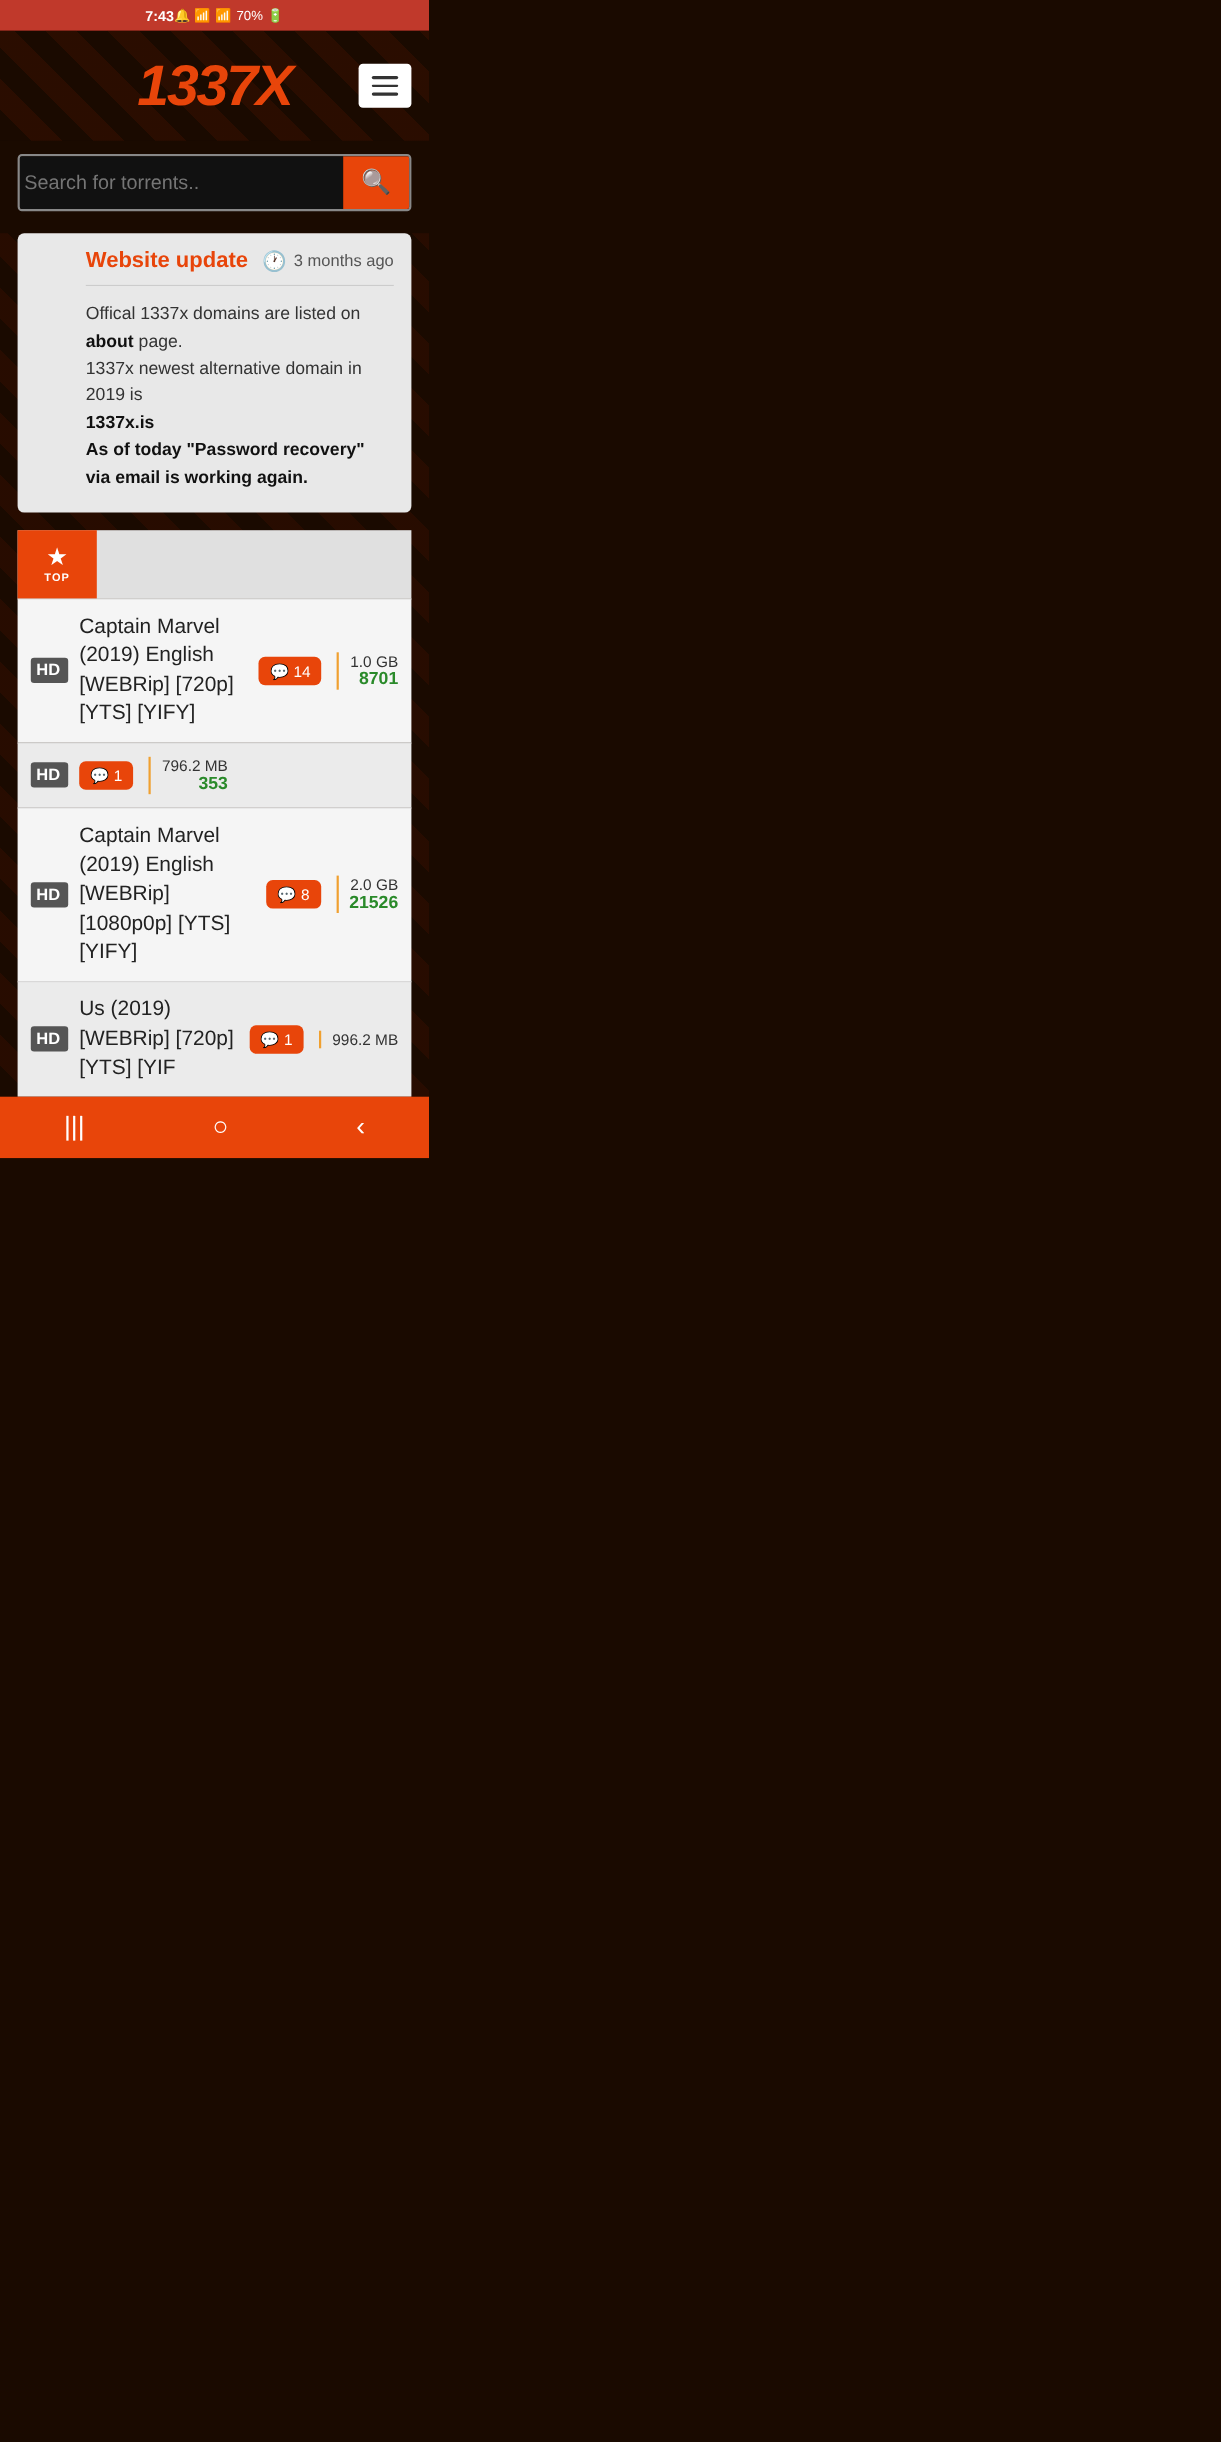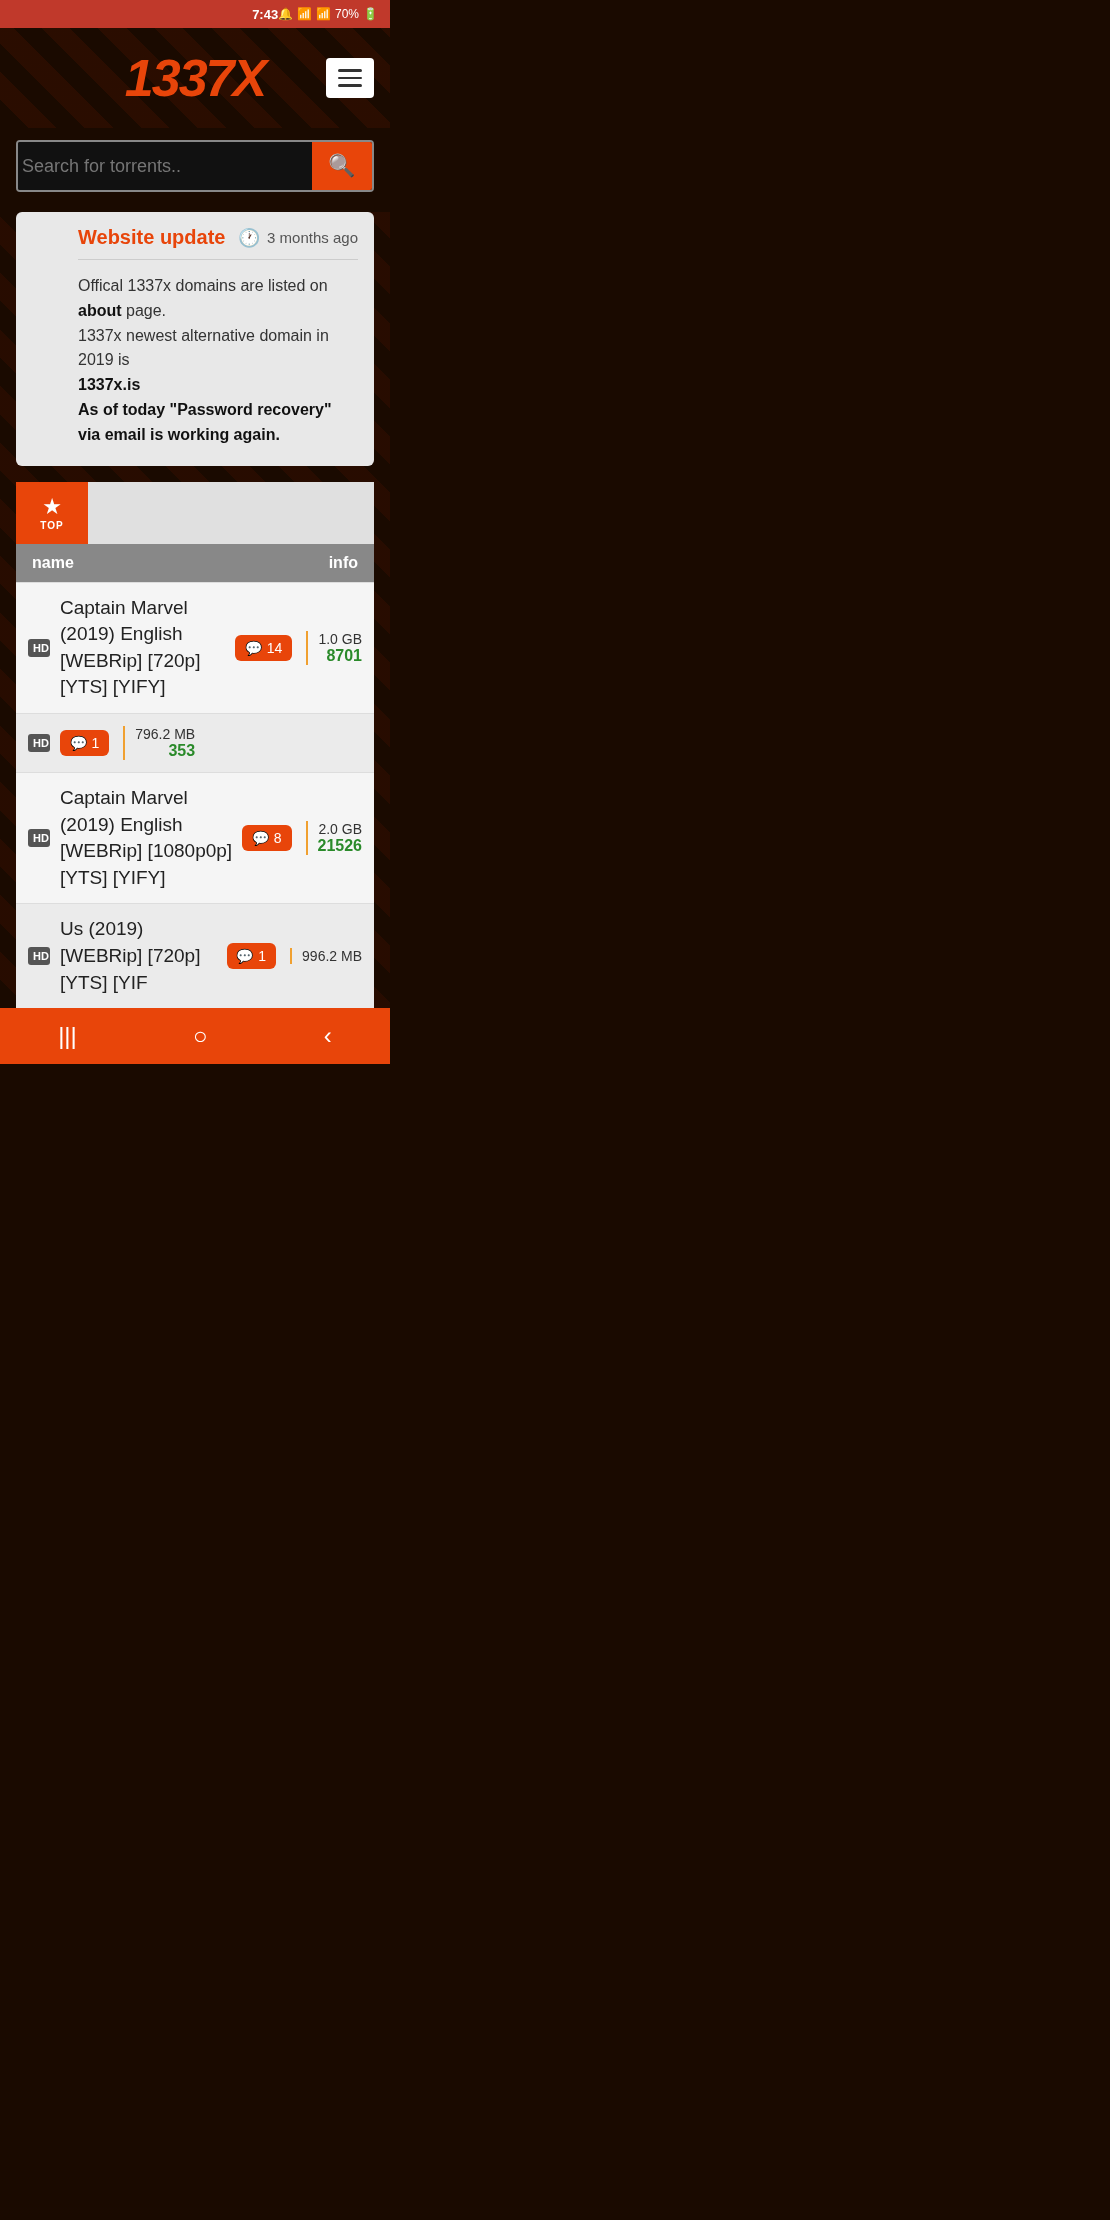--- a/index.html
+++ b/index.html
@@ -11,21 +11,21 @@
       background: #1a0a00;
       font-family: Arial, sans-serif;
       overflow-x: hidden;
       position: relative;
     }
 
     
     .status-bar {
       background: #c0392b;
       display: flex;
-      justify-content: flex-end;
+      justify-content: center;
       align-items: center;
       padding: 4px 12px;
       height: 28px;
     }
     .status-time {
       color: white;
       font-size: 13px;
       font-weight: bold;
     }
     .status-icons {
@@ -242,27 +242,26 @@
       gap: 10px;
       cursor: pointer;
     }
     .torrent-row:nth-child(even) {
       background: #ebebeb;
     }
 
     .hd-badge {
       background: #555;
       color: white;
-      font-size: 11px;
+      font-size: 15px;
       font-weight: bold;
       padding: 3px 5px;
       border-radius: 3px;
       flex-shrink: 0;
-      width: 22px;
-      text-align: center;
+      width: 34px;
     }
 
     .torrent-name {
       flex: 1;
       font-size: 19px;
       color: #222;
       line-height: 1.4;
     }
 
     .comment-badge {
@@ -381,24 +380,20 @@
 
   <div style="margin: 0 16px 0;">
 
     <div class="popular-header">
       <div class="top-badge">
         <span class="top-star">★</span>
         <span class="top-text">TOP</span>
       </div>
     </div>
 
-    <div class="table-header">
-      <span>name</span>
-      <span>info</span>
-    </div>
 
     <div>
 
       <div class="torrent-row">
         <span class="hd-badge">HD</span>
         <span class="torrent-name">Captain Marvel (2019) English [WEBRip] [720p] [YTS] [YIFY]</span>
         <div class="comment-badge">
           <span>💬</span>
           <span>14</span>
         </div>

